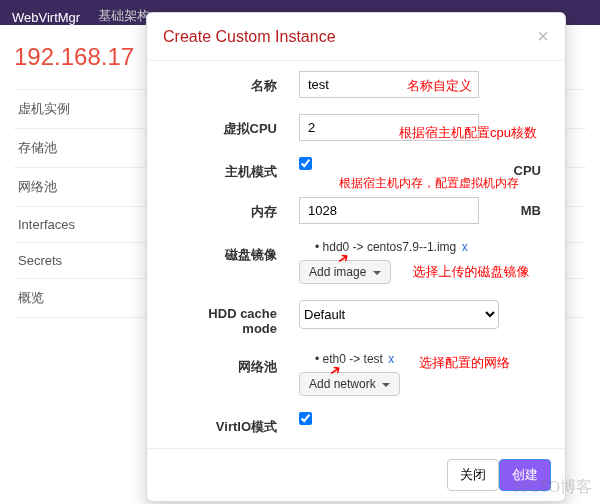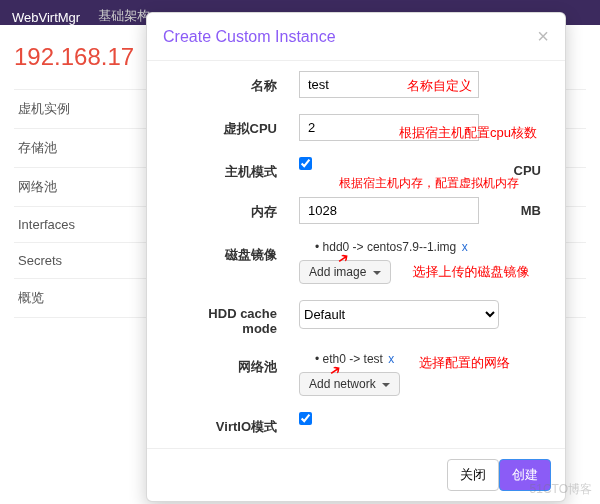--- a/index.html
+++ b/index.html
@@ -8,39 +8,39 @@
 .topbar span { color: #ccc; font-size: 13px; }
 .topbar .brand { color: #fff; }
 .page { padding: 12px 14px; }
 .ip { color: #e74c3c; font-size: 24px; margin: 6px 0 18px 0; font-weight: 400; }
 .sidelist { list-style: none; }
 .sidelist li { padding: 10px 4px; border-bottom: 1px solid #eee; border-top: 1px solid #eee; font-size: 13px; color: #555; }
 .sidelist li + li { border-top: none; }
 .modal-back { position: absolute; left: 0; top: 0; width: 600px; height: 504px; }
 .modal { position: absolute; left: 146px; top: 12px; width: 420px; height: 490px; background: #fff; border: 1px solid rgba(0,0,0,.15); border-radius: 6px; box-shadow: 0 6px 18px rgba(0,0,0,.2); display: flex; flex-direction: column; }
 .modal-head { padding: 12px 16px; border-bottom: 1px solid #eee; display: flex; justify-content: space-between; align-items: center; }
-.modal-head h4 { font-size: 16px; font-weight: 400; color: #8b5cf6; }
+.modal-head h4 { font-size: 16px; font-weight: 400; color: #b91c1c; }
 .close { color: #bbb; font-size: 20px; font-weight: 300; cursor: pointer; }
 .modal-body { padding: 10px 24px 4px 24px; flex: 1; overflow: hidden; }
 .row { display: flex; align-items: flex-start; margin-bottom: 16px; gap: 8px; }
 .lbl { width: 120px; text-align: right; padding-right: 14px; padding-top: 6px; font-size: 13px; color: #333; font-weight: 600; }
 .ctl { flex: 1; position: relative; }
 .intext { width: 180px; padding: 5px 8px; border: 1px solid #ccc; border-radius: 0; font-size: 13px; }
 .sel { width: 200px; padding: 5px 0; border: 1px solid #ccc; border-radius: 4px; font-size: 13px; background: #fff; }
 .note { color: #f00; font-size: 13px; }
 .suffix { position: absolute; right: 0; top: 6px; font-size: 13px; font-weight: 600; color: #333; text-align: center; }
 .btn-sm { display: inline-block; background: #f5f5f5; border: 1px solid #ccc; border-radius: 4px; padding: 4px 9px; font-size: 12px; cursor: pointer; }
 .caret { display: inline-block; width: 0; height: 0; border-left: 4px solid transparent; border-right: 4px solid transparent; border-top: 4px solid #555; margin-left: 3px; vertical-align: middle; }
 .bullet { font-size: 12px; color: #333; margin: 0 0 6px 16px; }
 .xlink { color: #2a6fd6; cursor: pointer; margin-left: 2px; }
 .arrow { position: absolute; color: #f00; font-size: 14px; transform: rotate(-35deg); }
 .modal-foot { padding: 10px 14px; border-top: 1px solid #eee; display: flex; justify-content: flex-end; gap: 0; }
 .btn { padding: 6px 12px; border-radius: 4px; font-size: 13px; cursor: pointer; border: 1px solid #ccc; background: #fff; }
 .btn-primary { background: #8b5cf6; border-color: #3b8ef0; color: #fff; }
-.wm { position: absolute; right: 8px; bottom: 6px; color: rgba(120,120,120,.35); font-size: 12px; }
+.wm { position: absolute; right: 8px; bottom: 6px; color: rgba(120,120,120,.35); font-size: 16px; font-family: Liberation Serif, serif; }
 </style>
 </head>
 <body>
 
 <div class="topbar">
   <span class="brand">WebVirtMgr</span>
   <span>基础架构</span>
 </div>
 
 <div class="page">

